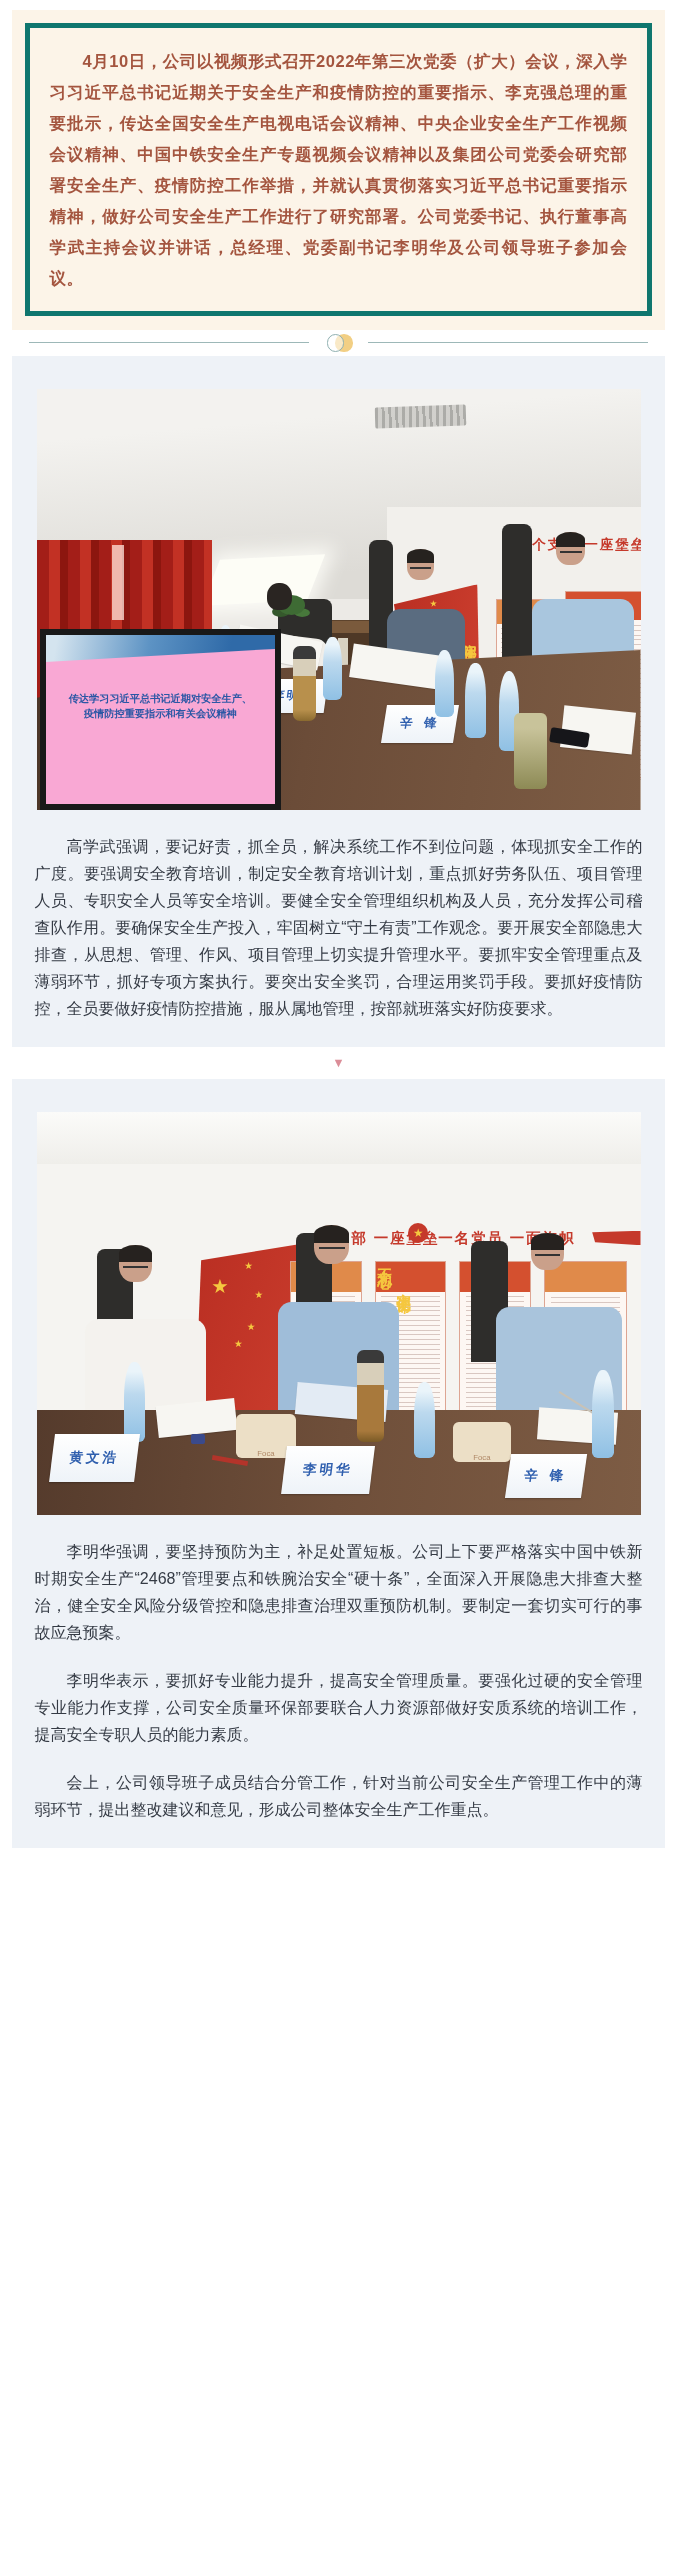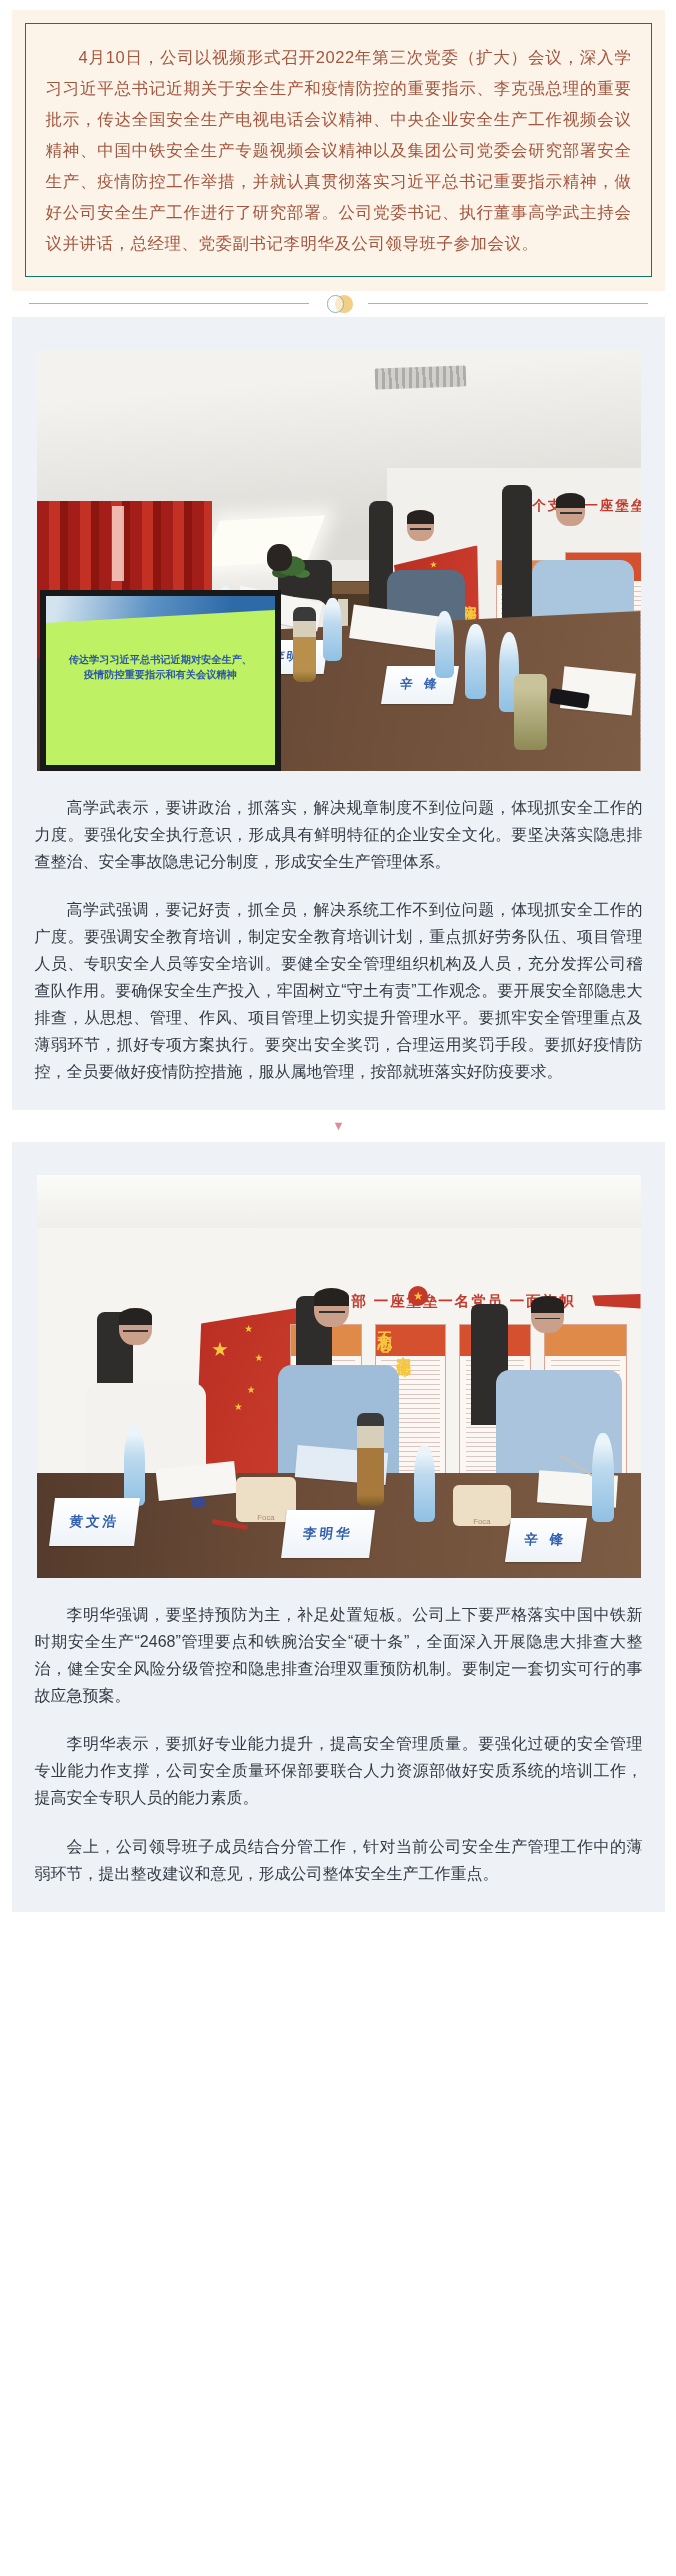--- a/index.html
+++ b/index.html
@@ -1,21 +1,21 @@
 <!DOCTYPE html>
 <html><head>
 <meta charset="utf-8">
 <style>
   html,body{margin:0;padding:0;}
   body{width:677px;background:#ffffff;font-family:"Liberation Sans","DejaVu Sans",sans-serif;}
   .page{width:677px;background:#ffffff;overflow:hidden;padding-bottom:7.8px;}
 
   
   .intro-box{margin:9.7px 11.6px 0;background:#fcf4e8;padding:13.6px;}
-  .intro-inner{border:1px solid #0f766e;padding:17.5px 19.4px;}
+  .intro-inner{border:5px solid #0f766e;padding:17.5px 19.4px;font-weight:bold;}
   .intro-inner p{margin:0;font-size:16.5px;line-height:31px;color:#a4553f;
     text-indent:2em;text-align:justify;letter-spacing:0.5px;}
 
   
   .divider{height:26px;margin:0 29px;display:flex;align-items:center;}
   .divider .line{flex:1;height:1px;background:#9db8b8;}
   .circles{width:43px;height:19.4px;position:relative;margin:0 7.8px;}
   .c-yellow{position:absolute;left:18.4px;top:1px;width:17.5px;height:17.5px;border-radius:50%;background:#f2cf84;}
   .c-ring{position:absolute;left:9.7px;top:1px;width:15.5px;height:15.5px;border-radius:50%;border:1.5px solid #8fb0b0;background:rgba(255,255,255,.55);}
 
@@ -58,21 +58,21 @@
   .p1-curtain{left:0;top:36%;width:29%;height:42%;background:repeating-linear-gradient(90deg,#a31e18 0 11.6px,#c23124 11.6px 23px,#8c160f 23px 31px);z-index:3;}
   .p1-winlight{left:12.5%;top:37%;width:2%;height:18%;background:rgba(255,230,220,.75);z-index:4;}
   .p1-cabinet{left:44%;top:55%;width:14%;height:45%;background:#7a5a3c;border:1.9px solid #5d432c;z-index:3;}
   .shelf{position:absolute;left:8%;width:84%;height:26%;background:#4e3826;}
   .shelf.s1{top:6%;}
   .shelf.s2{top:40%;}
   .book{position:absolute;top:10%;width:14%;height:80%;background:#d8d2c2;}
   .book.b2{left:22%;background:#c8b38a;}
   .book.b3{left:40%;background:#d8d2c2;}
   .p1-plant{left:40%;top:49%;width:27px;height:19.4px;background:#3e6b34;border-radius:50%;box-shadow:-10.7px 6.8px 0 -4.8px #35582c,10.7px 7.8px 0 -5.8px #47783b;z-index:4;}
-  .p1-tv{left:.5%;top:57%;width:40%;height:43%;background:#bef264;border:6.8px solid #191919;box-sizing:border-box;z-index:6;}
+  .p1-tv{left:.5%;top:57%;width:40%;height:43%;background:#f9a8d4;border:6.8px solid #191919;box-sizing:border-box;z-index:6;}
   .p1-wave{left:0;top:0;width:100%;height:16%;background:linear-gradient(100deg,#d4e4ef 5%,#5d93c4 45%,#2f6aa8 80%);clip-path:polygon(0 0,100% 0,100% 52%,0 100%);}
   .p1-screen-text{left:0;top:34%;width:100%;text-align:center;color:#2b57a5;font-weight:bold;font-size:10.2px;line-height:14.5px;z-index:2;}
   .p1-table{left:0;bottom:0;width:100%;height:38%;background:linear-gradient(100deg,#4a3527,#6b4c38 45%,#7d5c44);clip-path:polygon(0 30%,16% 16%,100% 0,100% 100%,0 100%);z-index:5;}
   .chair{background:#2e2d2b;border-radius:7.8px 7.8px 0 0;z-index:3;}
   .p1-chairA{left:40%;top:50%;width:9%;height:15%;}
   .p1-chairB{left:55%;top:36%;width:4%;height:26%;}
   .p1-chairC{left:77%;top:32%;width:5%;height:32%;}
   .head{position:absolute;background:#caa08a;border-radius:46% 46% 42% 42%;}
   .hair{position:absolute;left:0;top:0;width:100%;height:46%;background:#26221f;border-radius:50% 50% 0 0;}
   .glasses{position:absolute;left:12%;top:58%;width:76%;height:1.9px;background:#333;}
@@ -254,21 +254,20 @@
       <div class="ph p1-phone"></div>
       <div class="ph p1-tv">
         <div class="ph p1-wave"></div>
         <div class="ph p1-screen-text">
           <div>传达学习习近平总书记近期对安全生产、</div>
           <div>疫情防控重要指示和有关会议精神</div>
         </div>
       </div>
     </div>
 
-    <p class="para">高学武表示，要讲政治，抓落实，解决规章制度不到位问题，体现抓安全工作的力度。要强化安全执行意识，形成具有鲜明特征的企业安全文化。要坚决落实隐患排查整治、安全事故隐患记分制度，形成安全生产管理体系。</p>
     <p class="para">高学武强调，要记好责，抓全员，解决系统工作不到位问题，体现抓安全工作的广度。要强调安全教育培训，制定安全教育培训计划，重点抓好劳务队伍、项目管理人员、专职安全人员等安全培训。要健全安全管理组织机构及人员，充分发挥公司稽查队作用。要确保安全生产投入，牢固树立“守土有责”工作观念。要开展安全部隐患大排查，从思想、管理、作风、项目管理上切实提升管理水平。要抓牢安全管理重点及薄弱环节，抓好专项方案执行。要突出安全奖罚，合理运用奖罚手段。要抓好疫情防控，全员要做好疫情防控措施，服从属地管理，按部就班落实好防疫要求。</p>
   </section>
 
   <div class="band">
     <span class="tri">▼</span>
   </div>
 
   <section class="content-section">
 
     <div class="photo photo2 p2-posters">

